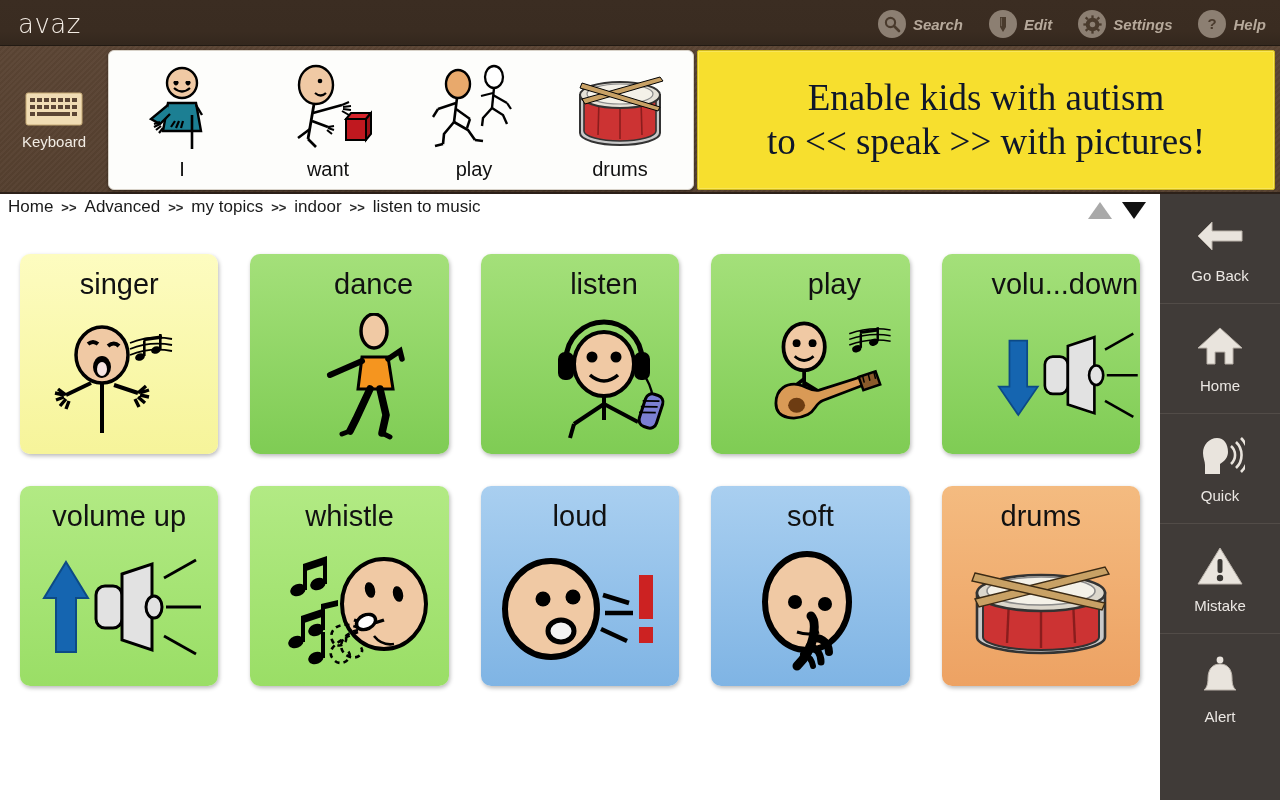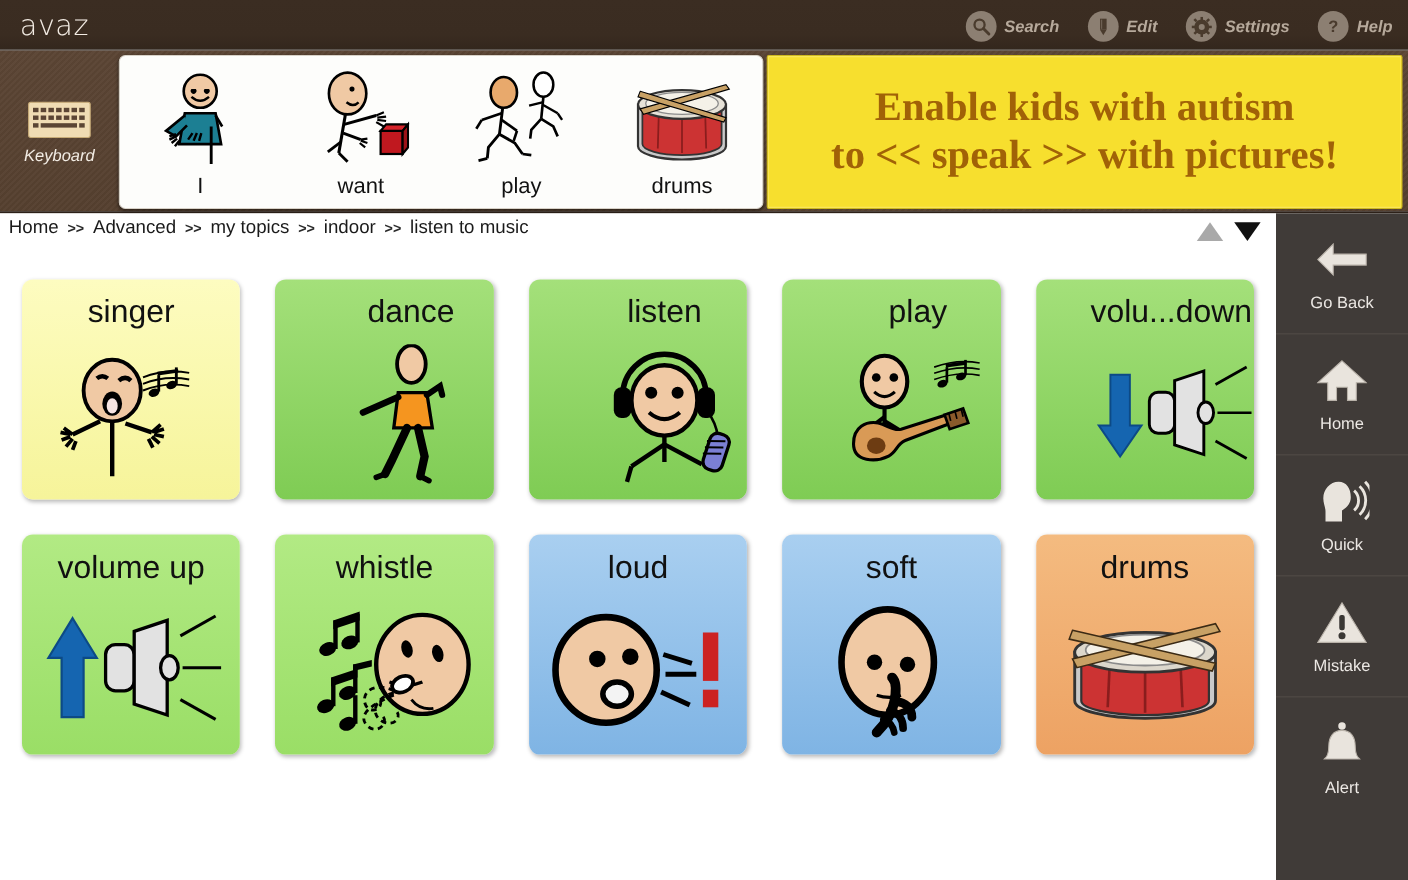--- a/index.html
+++ b/index.html
@@ -38,21 +38,21 @@
   
   .sentencebar {
     position: absolute; left: 0; top: 46px; width: 1280px; height: 148px;
     background:
       repeating-linear-gradient(135deg, rgba(255,255,255,.022) 0 2px, rgba(0,0,0,.022) 2px 4px),
       linear-gradient(#5b4534, #55402f);
     border-bottom: 2px solid #2d2119;
   }
   .kb-btn {
     position: absolute; left: 0; top: 46px; width: 108px; height: 148px;
-    display: flex; flex-direction: column; align-items: center; justify-content: center; gap: 6px; font-style: italic;
+    display: flex; flex-direction: column; align-items: center; justify-content: center; gap: 6px;
   }
   .kb-icon { width: 58px; height: 36px; }
   .kb-label { color: #f2ece4; font-size: 15px; }
 
   .strip {
     position: absolute; left: 108px; top: 50px; width: 586px; height: 140px;
     background: #fdfdfb; border-radius: 6px;
     border: 1px solid #d8d2c8;
     box-shadow: 0 1px 3px rgba(0,0,0,.45);
     display: flex; align-items: stretch;
@@ -65,22 +65,22 @@
   .strip-word { font-size: 20px; color: #111; margin-top: 2px; }
 
   .promo {
     position: absolute; left: 697px; top: 50px; width: 578px; height: 140px;
     background: #f7df2e; border: 1px solid #cfb81e;
     border-radius: 2px;
     display: flex; flex-direction: column; align-items: center; justify-content: center;
     box-shadow: inset 0 0 0 1px #f9e65a;
   }
   .promo-line {
-    font-family: "Liberation Serif", serif; color: #a16207;
-    font-size: 37px; line-height: 1.18; white-space: nowrap; font-weight: bold;
+    font-family: "Liberation Serif", serif; color: #0f172a;
+    font-size: 37px; line-height: 1.18; white-space: nowrap;
   }
 
   
   .crumbbar {
     position: absolute; left: 0; top: 194px; width: 1160px; height: 38px;
     background: #ffffff;
   }
   .crumbs { position: absolute; left: 8px; top: 3px; display: flex; align-items: baseline; gap: 8px; }
   .crumb { font-size: 17px; color: #1a1a1a; }
   .crumb-sep { font-size: 13px; color: #2a2a2a; font-weight: bold; }

